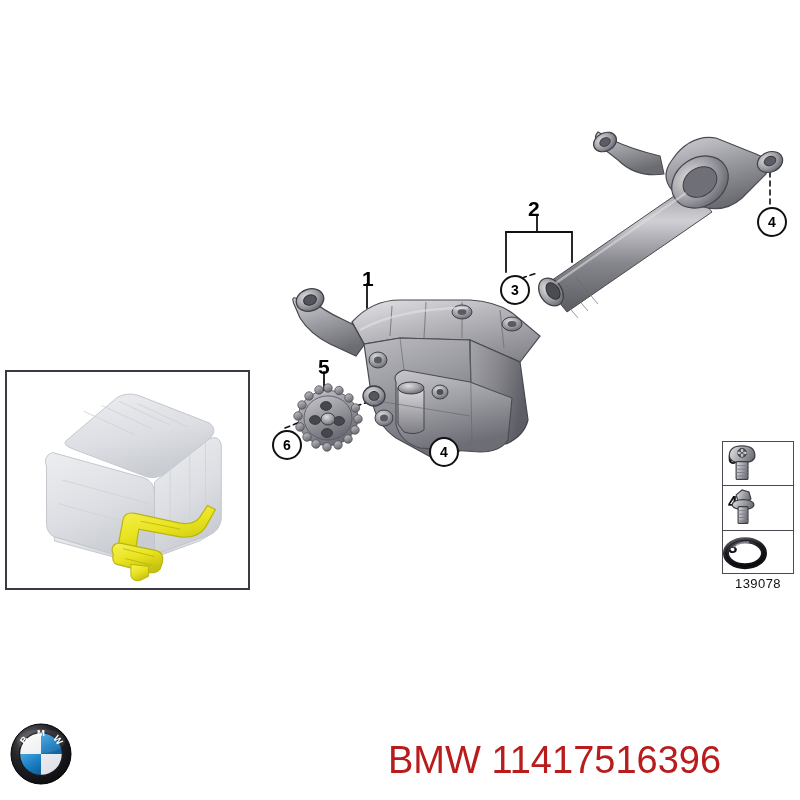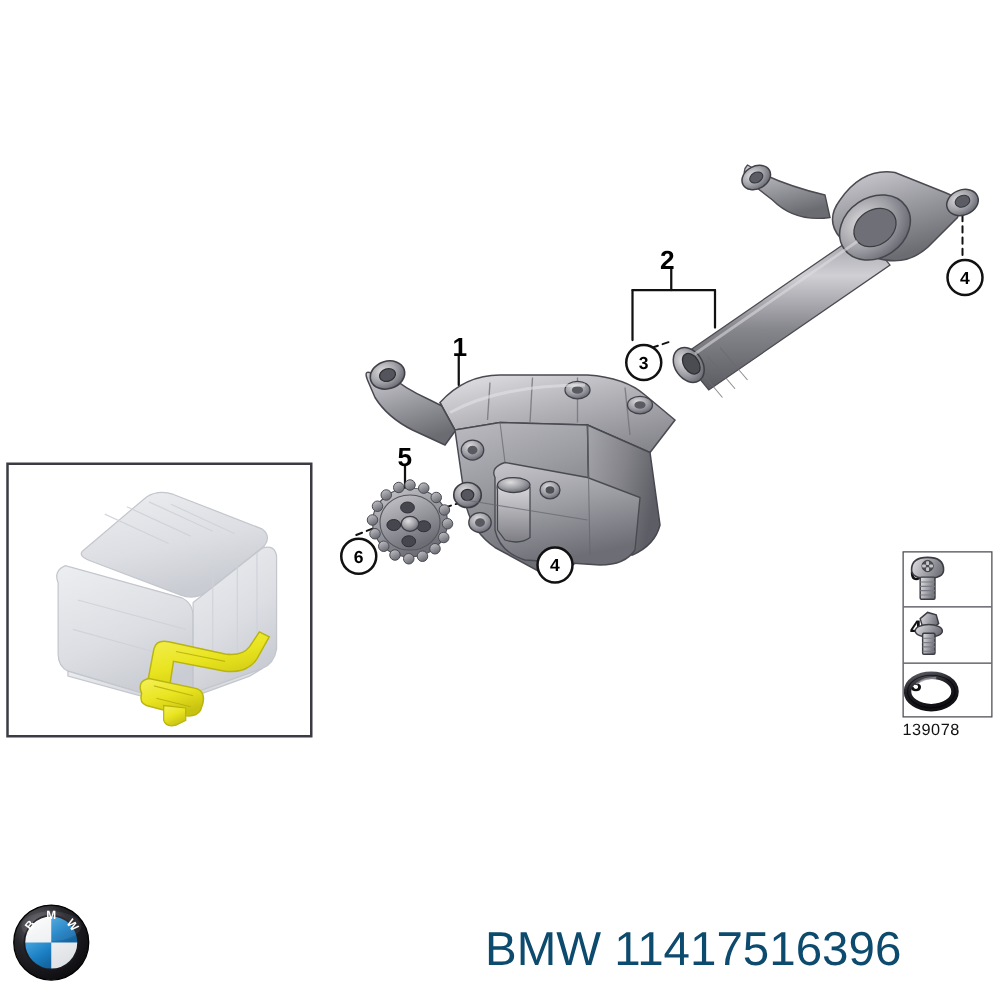--- a/index.html
+++ b/index.html
@@ -42,29 +42,29 @@
     position:relative;height:44.33px;border-bottom:1px solid #4a4a52;
     box-sizing:border-box;
   }
   .legend-row:last-child{border-bottom:none;}
   .legend-num{
     position:absolute;left:5px;top:7px;font-size:17px;font-weight:bold;
     color:#111;font-family:"Liberation Sans", sans-serif;
   }
   .legend-art{position:absolute;right:2px;top:0;width:46px;height:100%;}
   .legend-id{
-    position:absolute;left:722px;top:576px;width:72px;
+    position:absolute;left:722px;top:576px;width:72px;text-align:center;
     font-size:13px;color:#111;letter-spacing:.4px;
     font-family:"Liberation Sans", sans-serif;
   }
 
   
   .footer-text{
     position:absolute;left:388px;top:739px;
-    font-size:38px;font-weight:normal;color:#0c4a6e;letter-spacing:0px;
+    font-size:38px;font-weight:normal;color:#b91c1c;letter-spacing:0px;
     font-family:"Liberation Sans", sans-serif;white-space:nowrap;
   }
   .bmw-logo{position:absolute;left:10px;top:723px;width:62px;height:62px;}
 </style>
 </head>
 <body>
 
 <div class="canvas">
 
   <svg viewBox="0 0 800 800">

